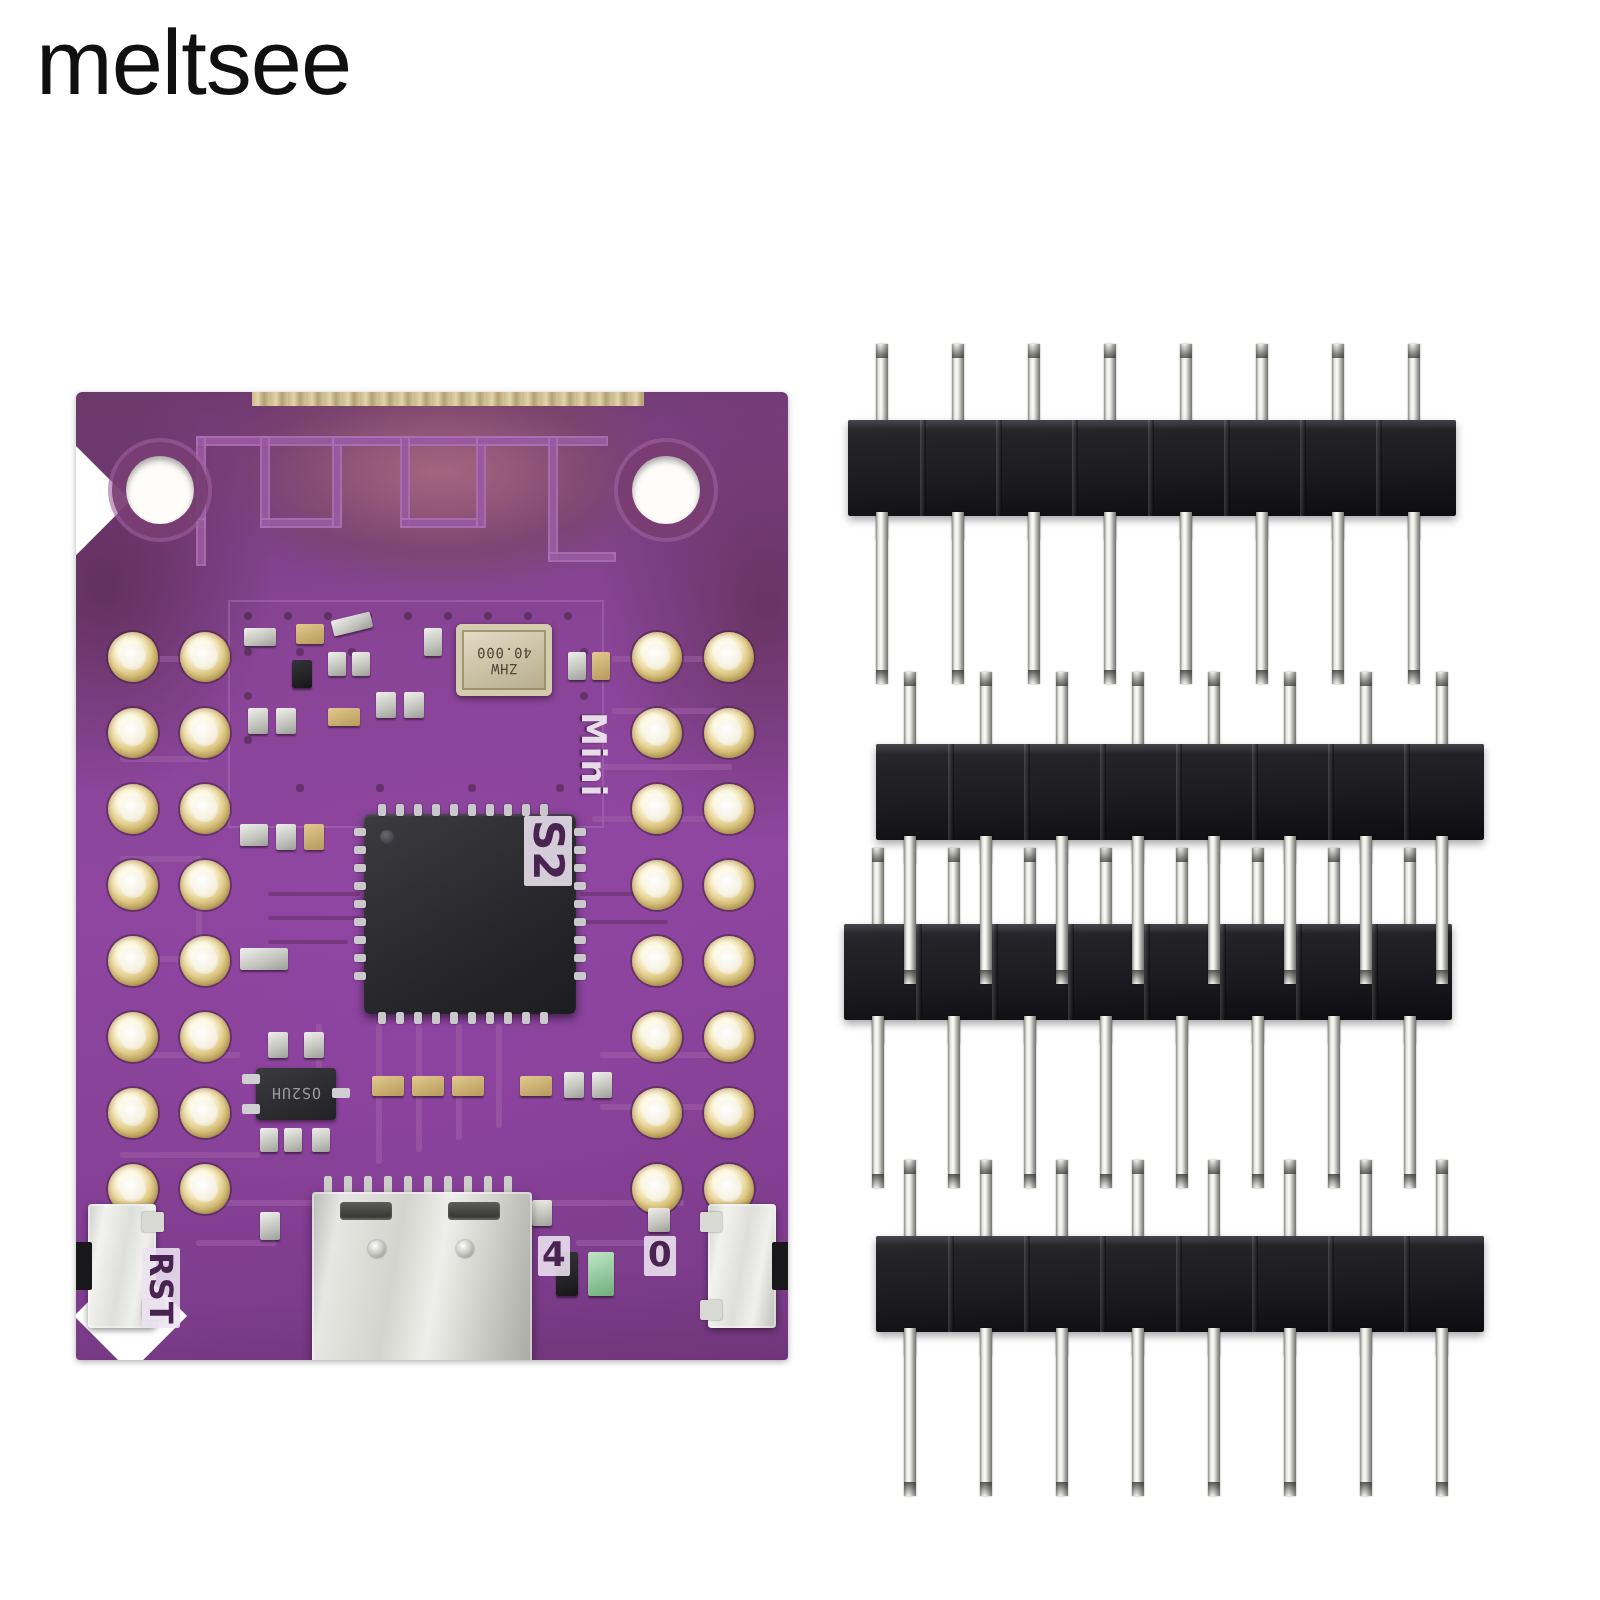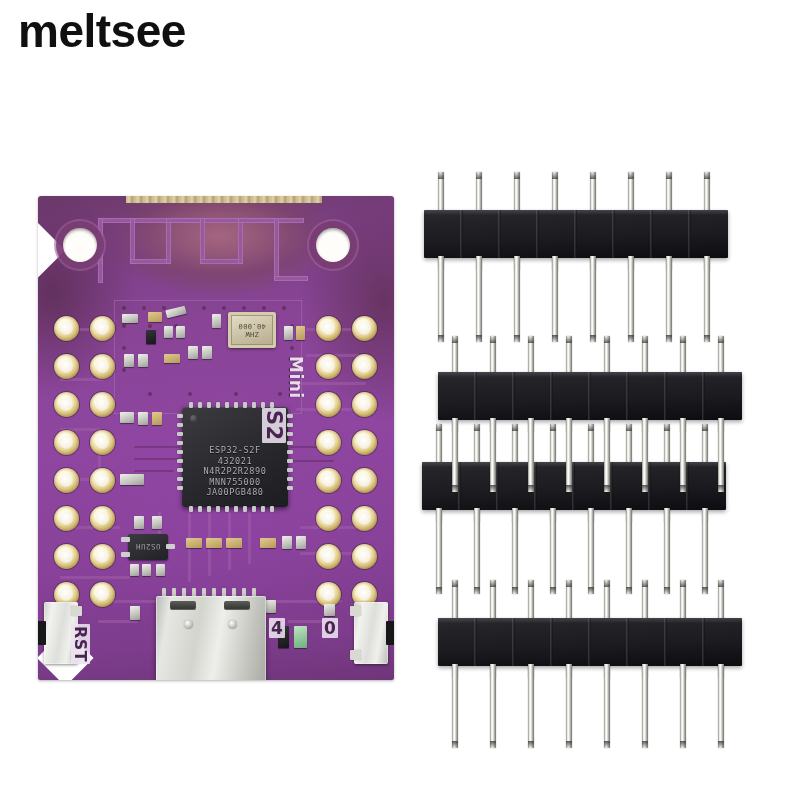--- a/index.html
+++ b/index.html
@@ -9,21 +9,21 @@
     font-family:"Liberation Sans", sans-serif;
     overflow:hidden;
     position:relative;
   }
   #stage{position:absolute;inset:0;width:800px;height:800px;overflow:hidden;background:#fff;}
 
   
   .watermark{
     position:absolute;left:18px;top:8px;
     font-family:"Liberation Sans", sans-serif;
-    font-size:46px;font-weight:700;letter-spacing:-0.5px;
+    font-size:46px;font-weight:400;letter-spacing:-0.5px;
     color:#101010;line-height:1;
     user-select:none;
   }
 
   
   .board-wrap{position:absolute;left:38px;top:196px;width:356px;height:484px;}
 
   .pcb{
     position:absolute;left:0;top:0;width:356px;height:484px;
     background:
@@ -459,25 +459,20 @@
             <i style="right:0;top:21px;width:6px;height:4px;"></i>
           <i style="right:0;top:30px;width:6px;height:4px;"></i>
             <i style="right:0;top:39px;width:6px;height:4px;"></i>
           <i style="right:0;top:48px;width:6px;height:4px;"></i>
             <i style="right:0;top:57px;width:6px;height:4px;"></i>
           <i style="right:0;top:66px;width:6px;height:4px;"></i>
             <i style="right:0;top:75px;width:6px;height:4px;"></i>
           <i style="right:0;top:84px;width:6px;height:4px;"></i>
         </div>
         <div class="dimple"></div>
-        <div class="txt">ESP32-S2F
-432021
-N4R2P2R2890
-MNN755000
-JA00PGB480</div>
       </div>
 
       <div class="sot">
         <i style="left:-7px;top:3px;"></i>
           <i style="left:-7px;top:18px;"></i>
           <i style="right:-7px;top:10px;"></i>
         <div class="lbl">OS2UH</div>
       </div>
 
       <div>

